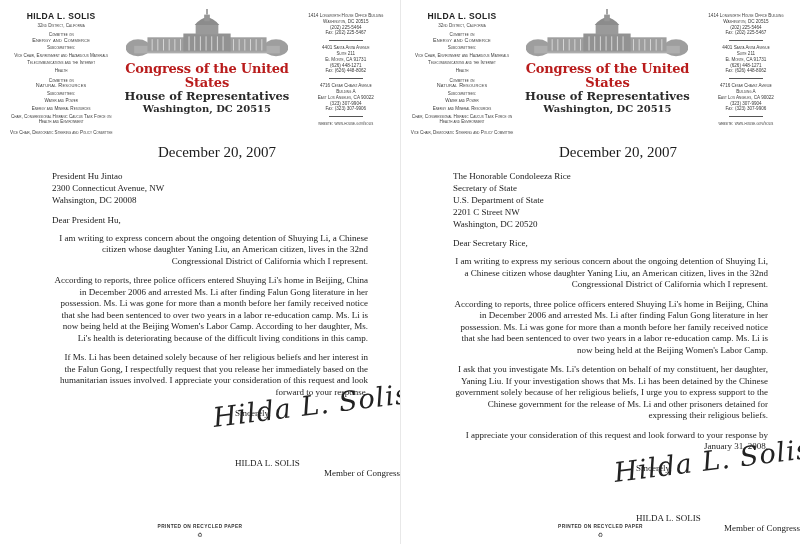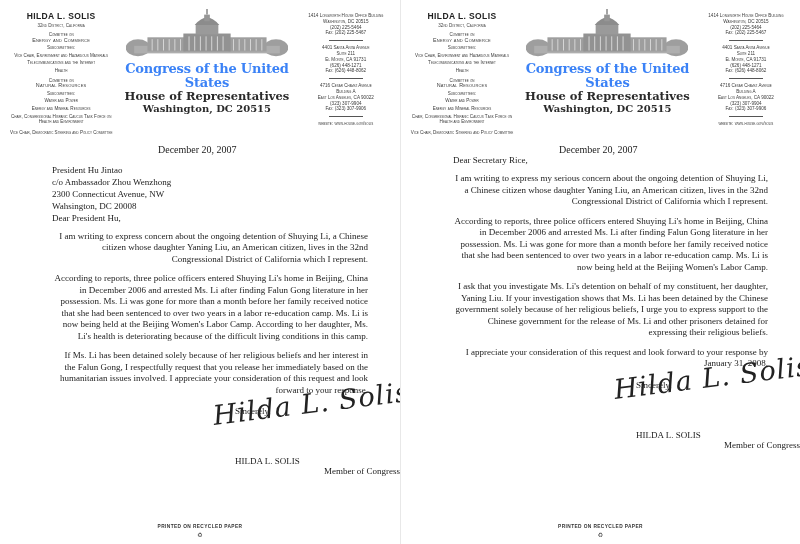--- a/index.html
+++ b/index.html
@@ -23,35 +23,35 @@
   .cm{font-size:4.6px;font-variant:small-caps;line-height:5.6px;color:#3a3a3a;}
   .cm-hdr{margin-top:4px;}
   .cm-name{font-size:5.4px;letter-spacing:.2px;}
   .cm-sub{margin-top:2px;}
   .cm-item{margin-top:2px;}
   .cm-role{margin-top:5px;}
 
   .lh-center{width:180px;text-align:center;padding-top:1px;}
   .capitol{display:block;margin:0 auto;}
   .congress{font-family:"DejaVu Serif", serif;font-weight:bold;font-size:13px;
-    line-height:14px;color:#3b82f6;letter-spacing:-0.2px;margin-top:2px;}
+    line-height:14px;color:#b91c1c;letter-spacing:-0.2px;margin-top:2px;}
   .house{font-family:"DejaVu Serif", serif;font-weight:bold;font-size:11.5px;
     line-height:13px;color:#2a2a2a;}
   .seat{font-family:"DejaVu Serif", serif;font-weight:bold;font-size:10px;
     line-height:12px;color:#2a2a2a;}
 
   .lh-right{width:102px;padding:6px 4px 0 0;text-align:center;
     font-family:"Liberation Sans", sans-serif;}
   .office{font-size:4.6px;font-variant:small-caps;line-height:5.8px;color:#3a3a3a;}
   .rule{width:34px;border:0;border-top:1px solid #555;margin:4px auto;}
   .website{font-size:4.8px;font-variant:small-caps;color:#333;}
 
   
-  .date-line{margin:9px 0 0 158px;font-size:10px;}
-  .recipient{margin:10px 0 0 52px;font-size:9px;line-height:11.8px;}
+  .date-line{margin:9px 0 0 158px;font-size:15px;}
+  .recipient{margin:10px 0 8px 52px;font-size:9px;line-height:11.8px;}
   .salutation{margin:0 0 0 52px;font-size:9px;}
   .para{margin:8px 32px 0 52px;font-size:9px;line-height:11.5px;text-align:right;}
 
   .closing-wrap{position:relative;margin:10px 0 0 235px;height:66px;}
   .closing{font-size:9px;}
   .signature{
     position:absolute;top:-6px;left:-22px;white-space:nowrap;
     font-family:"DejaVu Serif", serif;font-style:italic;font-size:27px;
     letter-spacing:1px;color:#222;transform:rotate(-7deg);transform-origin:left center;
   }
@@ -154,21 +154,20 @@
         </div>
         <hr class="rule">
         <div class="website">website: www.house.gov/solis</div>
       </div>
     </div>
 
     <div class="date-line">December 20, 2007</div>
 
     <div class="recipient">
       <div>President Hu Jintao</div>
-      <div>c/o Ambassador Zhou Wenzhong</div>
       <div>2300 Connecticut Avenue, NW</div>
       <div>Wahsington, DC  20008</div>
     </div>
 
     <div class="salutation">Dear President Hu,</div>
 
     <p class="para">I am writing to express concern about the ongoing detention of Shuying Li, a Chinese citizen whose daughter Yaning Liu, an American citizen, lives in the 32nd Congressional District of California which I represent.</p>
     <p class="para">According to reports, three police officers entered Shuying Li's home in Beijing, China in December 2006 and arrested Ms. Li after finding Falun Gong literature in her possession.  Ms. Li was gone for more than a month before her family received notice that she had been sentenced to over two years in a labor re-education camp.  Ms. Li is now being held at the Beijing Women's Labor Camp.  According to her daughter, Ms. Li's health is deteriorating because of the difficult living conditions in this camp.</p>
     <p class="para">If Ms. Li has been detained solely because of her religious beliefs and her interest in the Falun Gong, I respectfully request that you release her immediately based on the humanitarian issues involved.  I appreciate your consideration of this request and look forward to your response.</p>
 
@@ -267,20 +266,27 @@
           <div>(323) 307-9904</div>
           <div>Fax: (323) 307-9906</div>
         </div>
         <hr class="rule">
         <div class="website">website: www.house.gov/solis</div>
       </div>
     </div>
 
     <div class="date-line">December 20, 2007</div>
 
+    <div class="recipient">
+      <div>The Honorable Condoleeza Rice</div>
+      <div>Secretary of State</div>
+      <div>U.S. Department of State</div>
+      <div>2201 C Street NW</div>
+      <div>Washington, DC  20520</div>
+    </div>
 
     <div class="salutation">Dear Secretary Rice,</div>
 
     <p class="para">I am writing to express my serious concern about the ongoing detention of Shuying Li, a Chinese citizen whose daughter Yaning Liu, an American citizen, lives in the 32nd Congressional District of California which I represent.</p>
     <p class="para">According to reports, three police officers entered Shuying Li's home in Beijing, China in December 2006 and arrested Ms. Li after finding Falun Gong literature in her possession.  Ms. Li was gone for more than a month before her family received notice that she had been sentenced to over two years in a labor re-education camp.  Ms. Li is now being held at the Beijing Women's Labor Camp.</p>
     <p class="para">I ask that you investigate Ms. Li's detention on behalf of my constituent, her daughter, Yaning Liu.  If your investigation shows that Ms. Li has been detained by the Chinese government solely because of her religious beliefs, I urge you to express support to the Chinese government for the release of Ms. Li and other prisoners detained for expressing their religious beliefs.</p>
     <p class="para">I appreciate your consideration of this request and look forward to your response by January 31, 2008.</p>
 
     <div class="closing-wrap">
       <div class="closing">Sincerely,</div>

